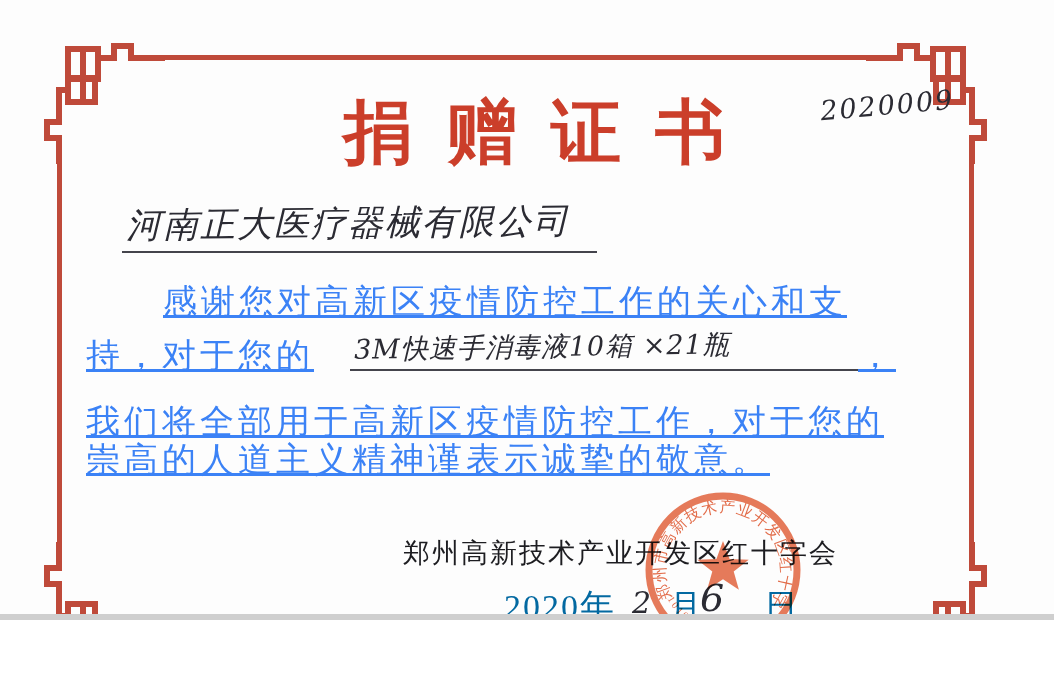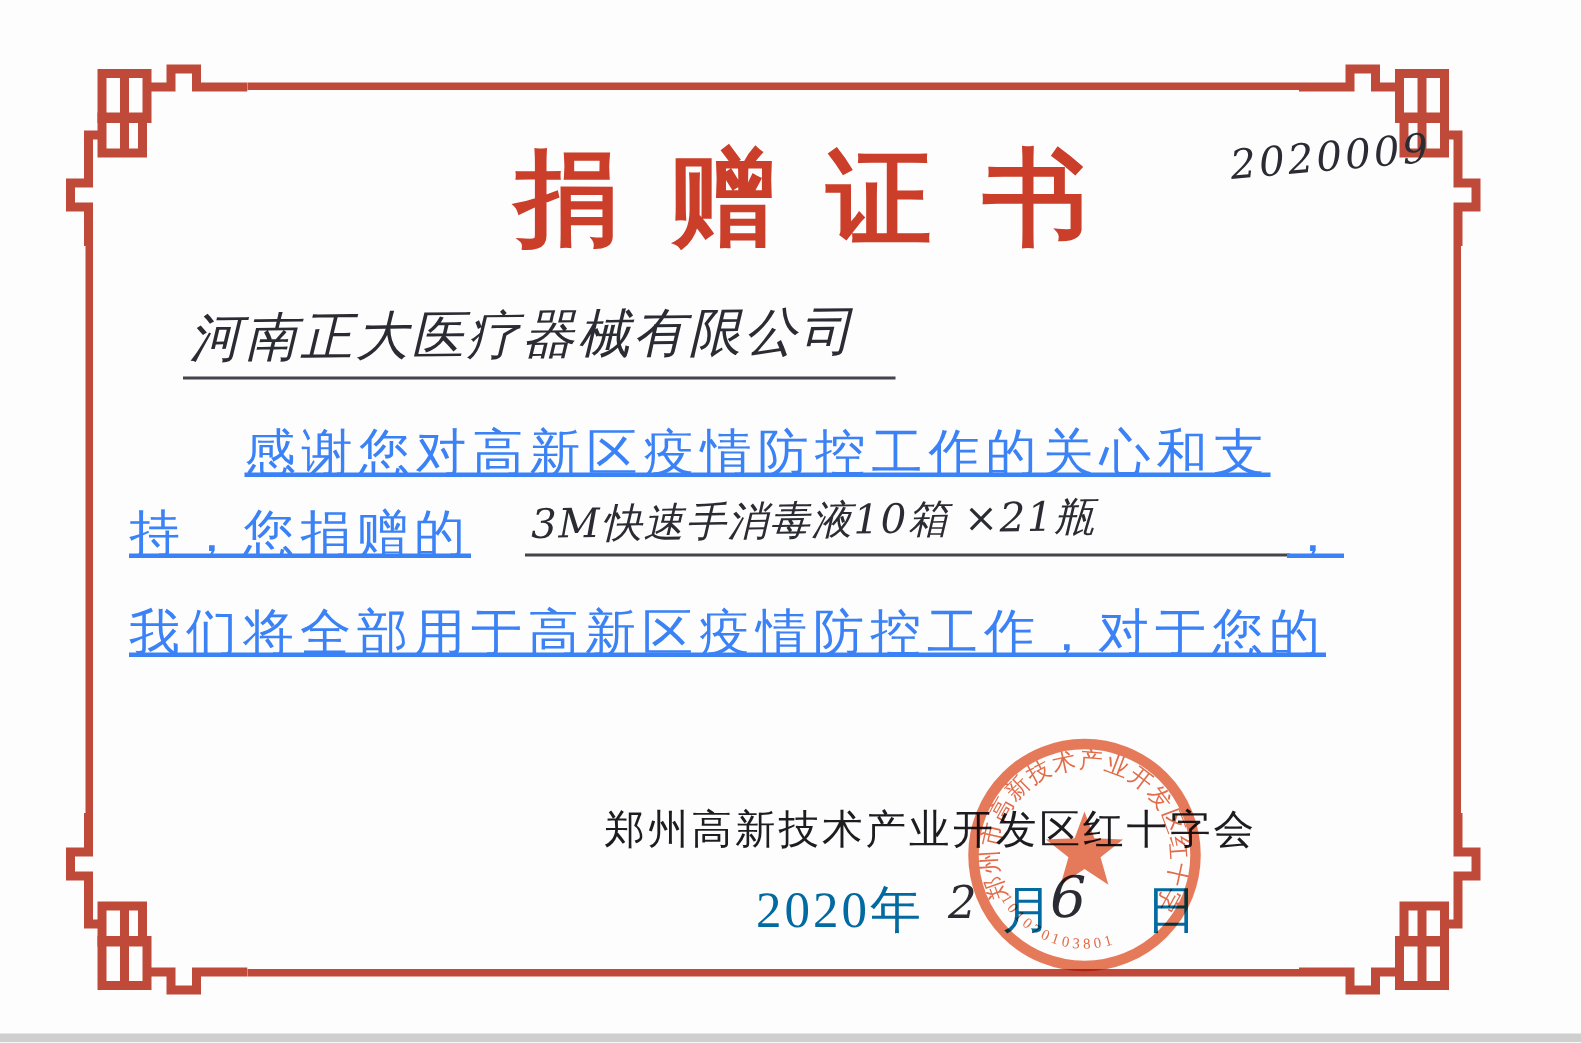--- a/index.html
+++ b/index.html
@@ -1,18 +1,18 @@
 <!DOCTYPE html>
 <html><head>
 <meta charset="utf-8">
 <style>
   html,body{margin:0;padding:0;background:#ffffff;}
   .page{
     position:relative;
-    width:1054px;height:695px;
+    width:1054px;height:620px;
     background:#fdfdfd;
     overflow:hidden;
     font-family:"Liberation Serif", serif;
   }
   
   .frame-line{position:absolute;background:#bf4a3a;}
   .line-top{left:165px;top:55px;width:701px;height:5px;}
   .line-bottom{left:165px;top:646px;width:701px;height:5px;}
   .line-left{left:57px;top:164px;width:5px;height:378px;}
   .line-right{left:969px;top:164px;width:5px;height:378px;}
@@ -127,25 +127,26 @@
     </svg>
   </div>
 
   <div class="title">捐赠证书</div>
   <div class="serial handwriting">2020009</div>
 
   <div class="company handwriting">河南正大医疗器械有限公司</div>
   <div class="rule rule-company"></div>
 
   <div class="body-line bl1">感谢您对高新区疫情防控工作的关心和支</div>
-  <div class="body-line bl2">持，您捐赠的</div>
+  <div class="body-line bl2">持，对于您的</div>
   <div class="donation handwriting">3M快速手消毒液10箱 ×21瓶</div>
   <div class="rule rule-donation"></div>
   <div class="body-line bl2-comma">，</div>
   <div class="body-line bl3">我们将全部用于高新区疫情防控工作，对于您的</div>
+  <div class="body-line bl4">崇高的人道主义精神谨表示诚挚的敬意。</div>
 
   <div class="org-line">郑州高新技术产业开发区红十字会</div>
   <div class="date-item d-year">2020年</div>
   <div class="d-month-val handwriting">2</div>
   <div class="date-item d-month-label">月</div>
   <div class="d-day-val handwriting">6</div>
   <div class="date-item d-day-label">日</div>
 
   <div class="seal">
     <svg viewBox="0 0 170 160" width="170" height="160">

